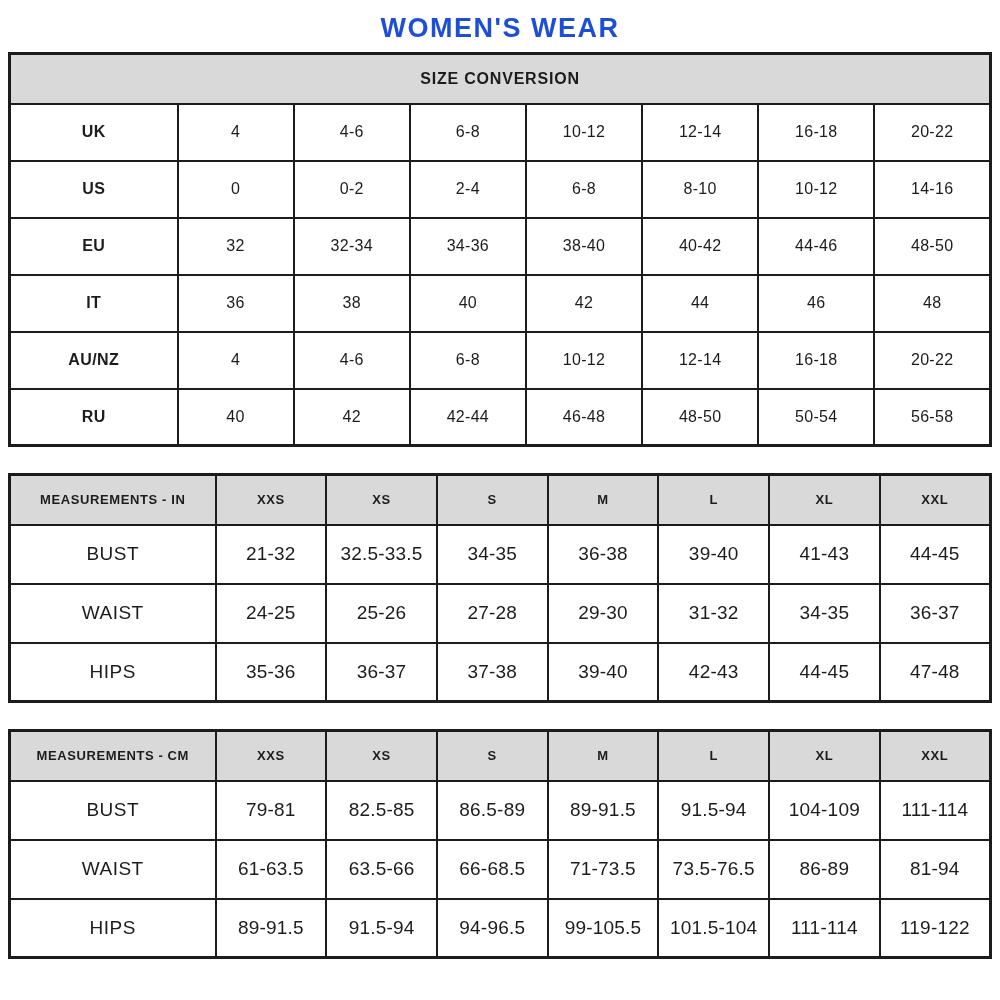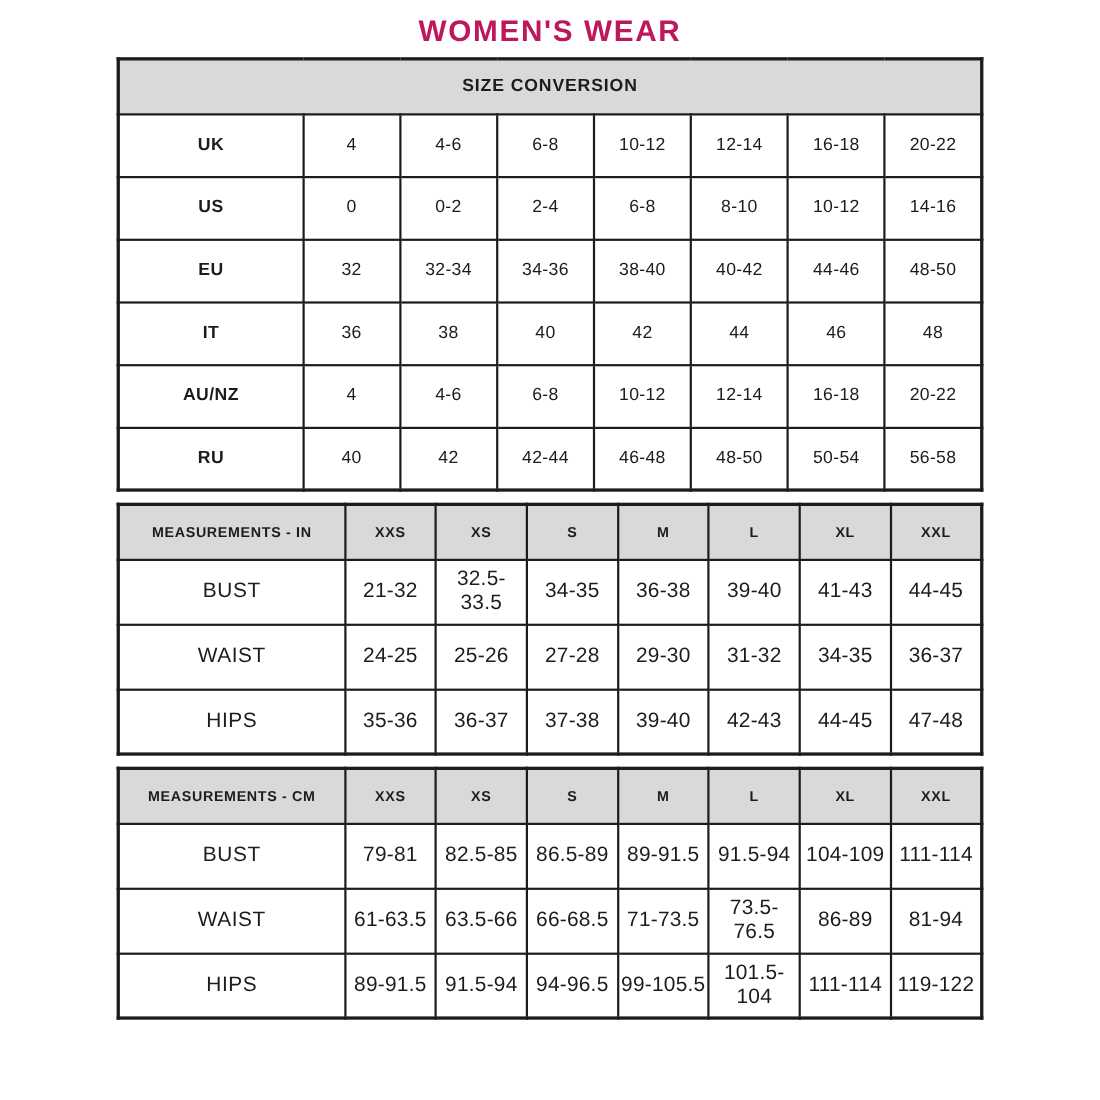--- a/index.html
+++ b/index.html
@@ -15,25 +15,25 @@
     background: #ffffff;
     overflow: hidden;
   }
   .page-title {
     height: 52px;
     padding-top: 13px;
     text-align: center;
     font-size: 27px;
     font-weight: 700;
     letter-spacing: 1.5px;
-    color: #be185d;
+    color: #1d4ed8;
   }
   table {
-    width: 788px;
-    margin: 0 auto 10px auto;
+    width: 984px;
+    margin: 0 auto 26px auto;
     border-collapse: collapse;
     table-layout: fixed;
   }
   table { border: 3px solid #1c1c1c; }
   td { border: 2px solid #1c1c1c; text-align: center; vertical-align: middle; }
 
   
   .t-size .caption-cell {
     background: #d9d9d9;
     height: 50px;

